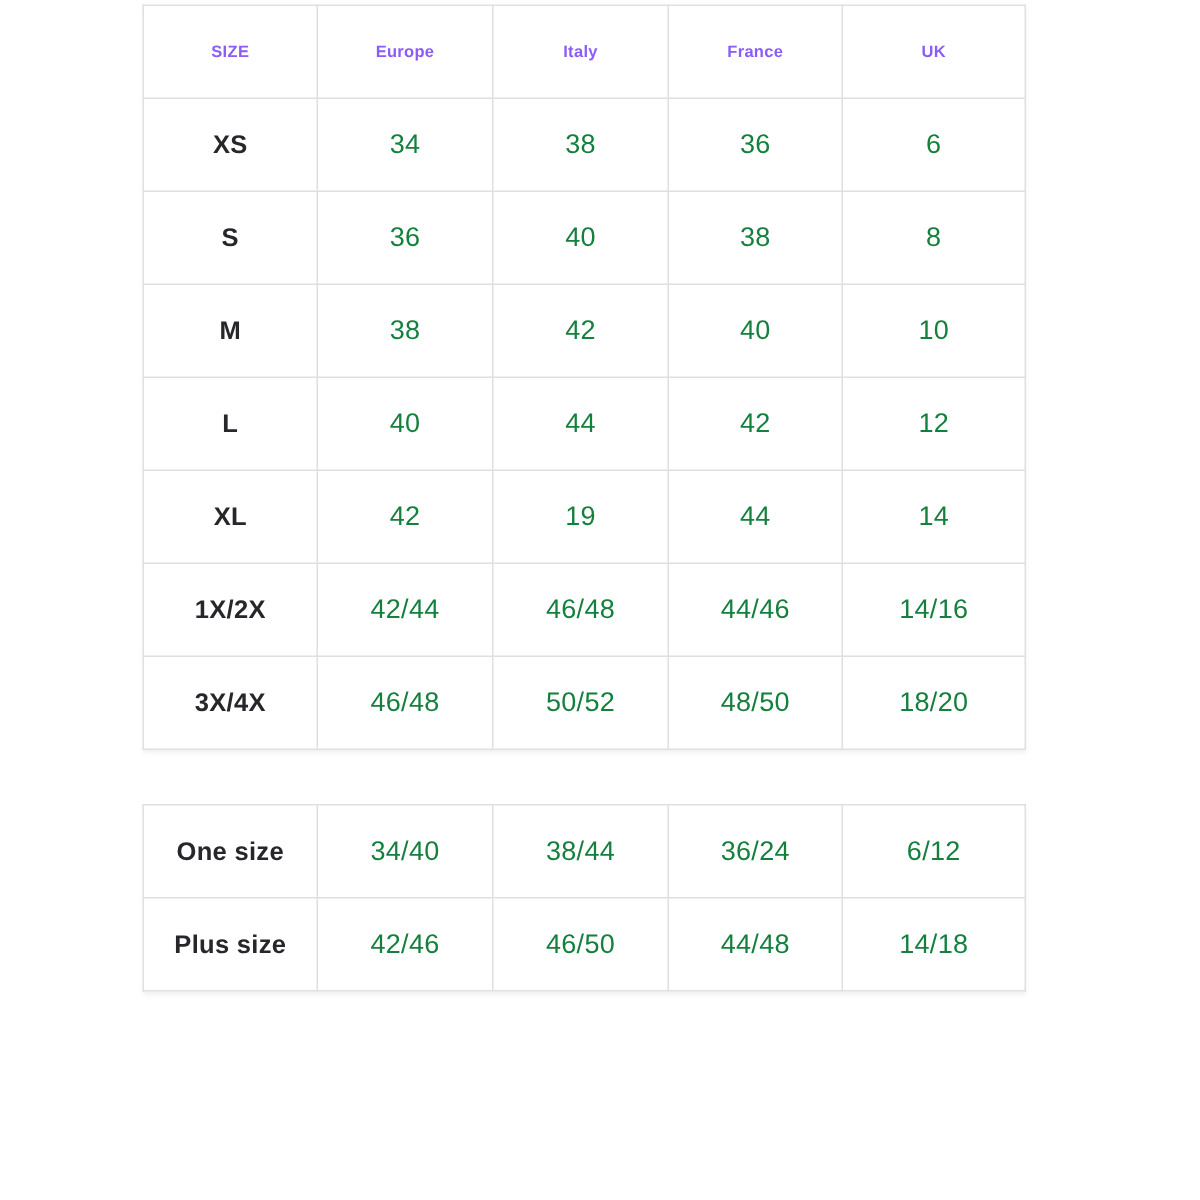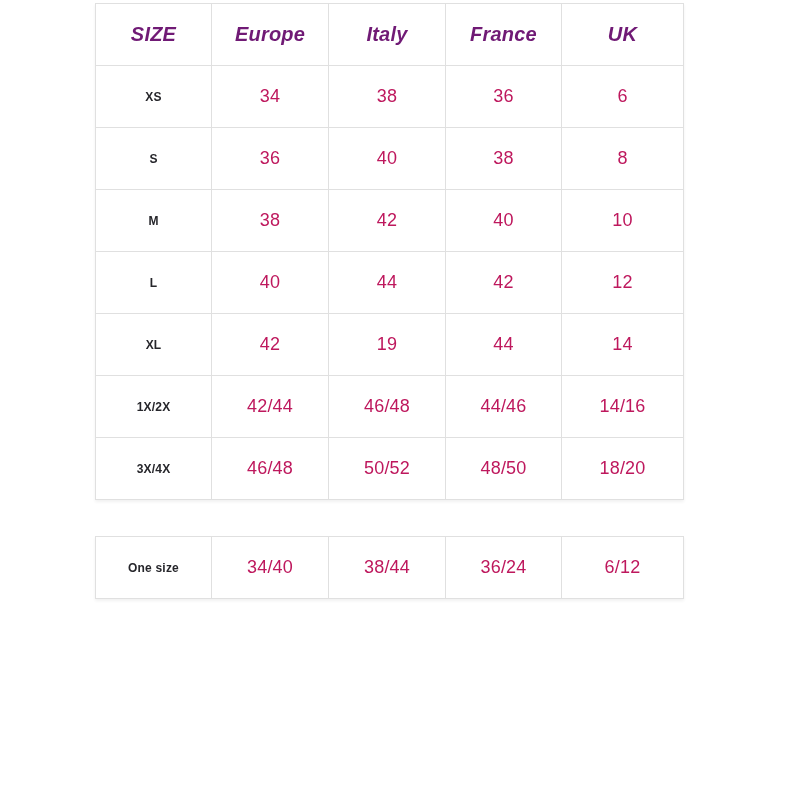--- a/index.html
+++ b/index.html
@@ -24,34 +24,33 @@
   .size-table th,
   .size-table td {
     border: 1px solid #e0e0e0;
     height: 61px;
     text-align: center;
     vertical-align: middle;
     padding: 0;
     letter-spacing: 0.2px;
   }
   .size-table th {
-    font-size: 20px;
+    font-size: 11px;
     font-weight: 700;
-    color: #701a75;
-    font-style: italic;
+    color: #8b5cf6;
   }
   td.label-cell {
-    font-size: 12px;
+    font-size: 17px;
     font-weight: 700;
     color: #26262b;
   }
   td.value-cell {
     font-size: 18px;
     font-weight: 400;
-    color: #be185d;
+    color: #15803d;
   }
   col.c-size   { width: 116px; }
   col.c-europe { width: 117px; }
   col.c-italy  { width: 117px; }
   col.c-france { width: 116px; }
   col.c-uk     { width: 122px; }
 </style>
 </head>
 <body>
 
@@ -134,14 +133,21 @@
       <col class="c-uk">
   </colgroup>
   <tbody>
     <tr>
       <td class="label-cell">One size</td>
       <td class="value-cell">34/40</td>
       <td class="value-cell">38/44</td>
       <td class="value-cell">36/24</td>
       <td class="value-cell">6/12</td>
     </tr>
+    <tr>
+      <td class="label-cell">Plus size</td>
+      <td class="value-cell">42/46</td>
+      <td class="value-cell">46/50</td>
+      <td class="value-cell">44/48</td>
+      <td class="value-cell">14/18</td>
+    </tr>
   </tbody>
 </table>
 
 </body></html>

